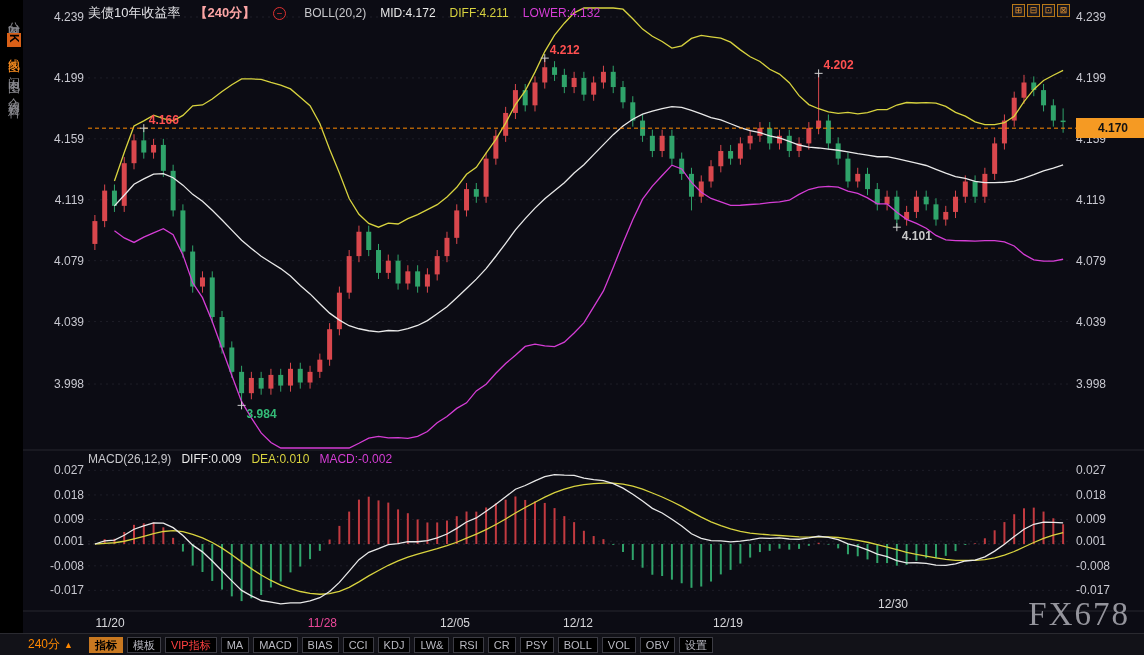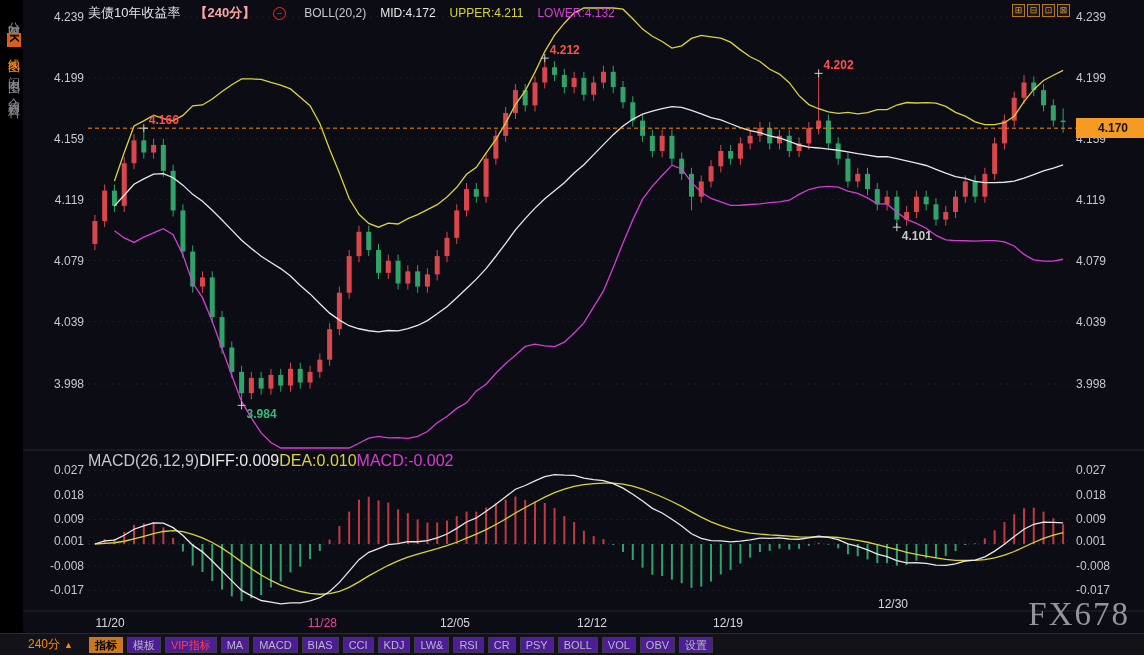--- a/index.html
+++ b/index.html
@@ -19,38 +19,38 @@
   .hdr .collapse{width:13px;height:13px;border:1px solid #e03030;border-radius:50%;
     color:#e03030;font-size:10px;line-height:11px;text-align:center;cursor:pointer;margin:0 4px}
   .hdr .boll-name{color:#c8c8cc;font-size:12px}
   .hdr .boll-mid{color:#e9e9e9;font-size:12px}
   .hdr .boll-upper{color:#d8d33f;font-size:12px}
   .hdr .boll-lower{color:#d53dd5;font-size:12px}
   .tools{position:absolute;left:1012px;top:4px;display:flex;gap:2px;z-index:4}
   .tool{width:13px;height:13px;border:1px solid #b87818;color:#e09030;font-size:9px;
     line-height:11px;text-align:center;cursor:pointer;background:#181820}
   
-  .mhdr{position:absolute;left:88px;top:452px;z-index:4;display:flex;font-size:16px}
+  .mhdr{position:absolute;left:88px;top:452px;z-index:4;display:flex;gap:10px;font-size:12px}
   .mhdr .m-name{color:#c8c8cc}
   .mhdr .m-diff{color:#e9e9e9}
   .mhdr .m-dea{color:#d8d33f}
   .mhdr .m-macd{color:#d53dd5}
   
   #price-tag{position:absolute;left:1076px;width:74px;height:20px;background:#f59a23;color:#131313;
     font-size:12px;font-weight:bold;text-align:center;line-height:20px;z-index:5}
   
   .watermark{position:absolute;right:14px;bottom:22px;font-family:"Liberation Serif",serif;
     font-size:33px;color:#94949c;z-index:3;letter-spacing:2px}
   
   .footer{position:absolute;left:0;bottom:0;width:1144px;height:22px;background:#121218;
     border-top:1px solid #2a2a30;z-index:6;display:flex;align-items:center;padding-left:28px;gap:4px}
   .footer .fperiod{color:#ff8800;font-weight:normal;font-size:12px}
   .footer .fperiod-up{color:#ff8800;font-size:9px;margin-right:12px}
   .tab{border:1px solid #3c3c44;color:#b8b8c0;font-size:11px;padding:0 5px;height:16px;
-    line-height:15px;background:#4c1d95;cursor:pointer;white-space:nowrap}
+    line-height:15px;background:#000000;cursor:pointer;white-space:nowrap}
   .tab--active{background:#c87820;color:#000;border-color:#c87820;font-weight:bold}
   .tab--vip{color:#ff4040}
   #chart-svg{position:absolute;left:0;top:0;z-index:1}
 </style>
 </head>
 <body>
 
 <svg id="chart-svg" width="1144" height="655">
     <line x1="88" x2="1068" y1="17" y2="17" stroke="#1e1e28" stroke-dasharray="2 4"></line>
     <line x1="88" x2="1068" y1="77.92000000000004" y2="77.92000000000004" stroke="#1e1e28" stroke-dasharray="2 4"></line>
@@ -405,21 +405,21 @@
     <span>合约资料</span>
   </div>
 </aside>
 
 <div class="hdr">
   <span class="title">美债10年收益率</span>
   <span class="period">【240分】</span>
   <span class="collapse">−</span>
   <span class="boll-name">BOLL(20,2)</span>
   <span class="boll-mid">MID:4.172</span>
-  <span class="boll-upper">UPPER:4.211</span>
+  <span class="boll-upper">DIFF:4.211</span>
   <span class="boll-lower">LOWER:4.132</span>
 </div>
 
 <div class="tools">
   <span class="tool">⊞</span>
   <span class="tool">⊟</span>
   <span class="tool">⊡</span>
   <span class="tool">⊠</span>
 </div>
 
@@ -477,15 +477,15 @@
 <div class="axlab" style="left: 1076px; top: 512.457px;">0.009</div>
 <div class="axlab" style="left: 26px; top: 534.273px; width: 58px; text-align: right;">0.001</div>
 <div class="axlab" style="left: 1076px; top: 534.273px;">0.001</div>
 <div class="axlab" style="left: 26px; top: 558.816px; width: 58px; text-align: right;">-0.008</div>
 <div class="axlab" style="left: 1076px; top: 558.816px;">-0.008</div>
 <div class="axlab" style="left: 26px; top: 583.359px; width: 58px; text-align: right;">-0.017</div>
 <div class="axlab" style="left: 1076px; top: 583.359px;">-0.017</div>
 <div class="axlab" style="left: 88px; top: 616px; width: 44px; text-align: center; color: rgb(216, 216, 220);">11/20</div>
 <div class="axlab" style="left: 273px; top: 616px; width: 44px; text-align: right; color: #ec4899; margin-left: 20px;">11/28</div>
 <div class="axlab" style="left: 433px; top: 616px; width: 44px; text-align: center; color: rgb(216, 216, 220);">12/05</div>
-<div class="axlab" style="left: 563px; top: 616px; width: 44px; text-align: right; color: rgb(216, 216, 220);">12/12</div>
+<div class="axlab" style="left: 563px; top: 616px; width: 44px; text-align: left; color: rgb(216, 216, 220);">12/12</div>
 <div class="axlab" style="left: 713px; top: 616px; width: 44px; color: rgb(216, 216, 220);">12/19</div>
 <div class="axlab" style="left: 878px; top: 597px; width: 44px; text-align: left; color: rgb(216, 216, 220);">12/30</div>
 
 </body></html>

